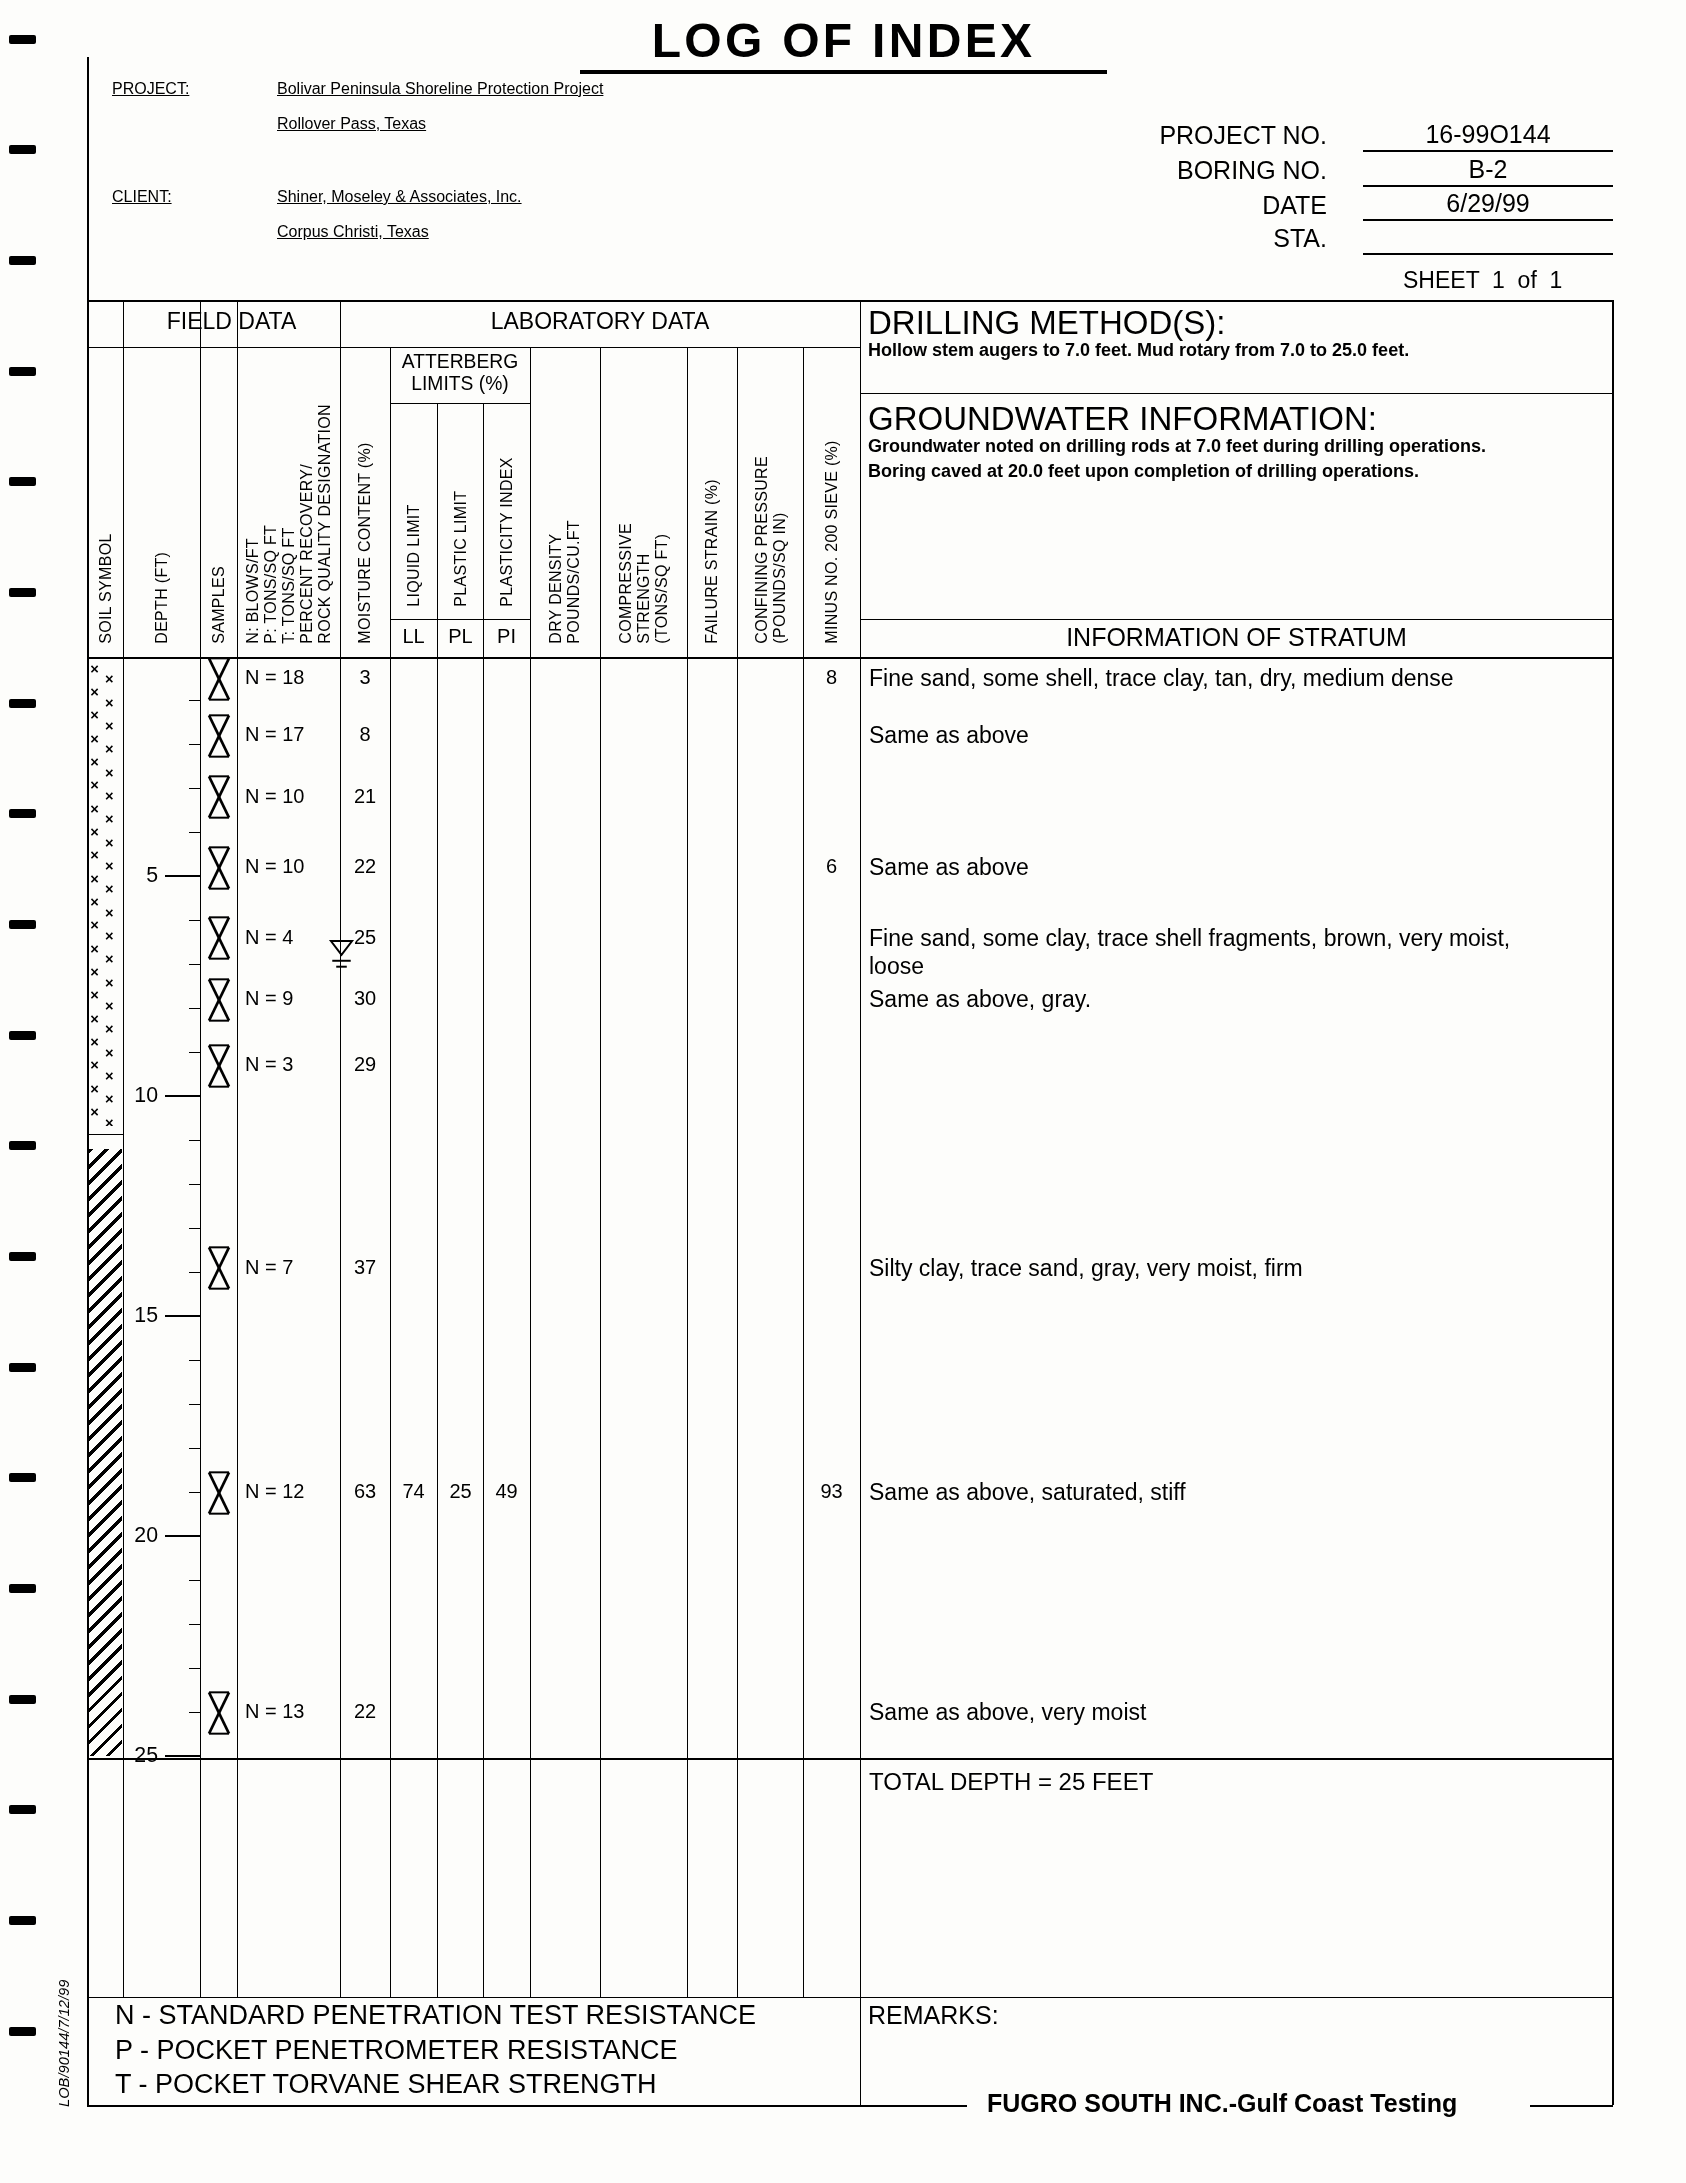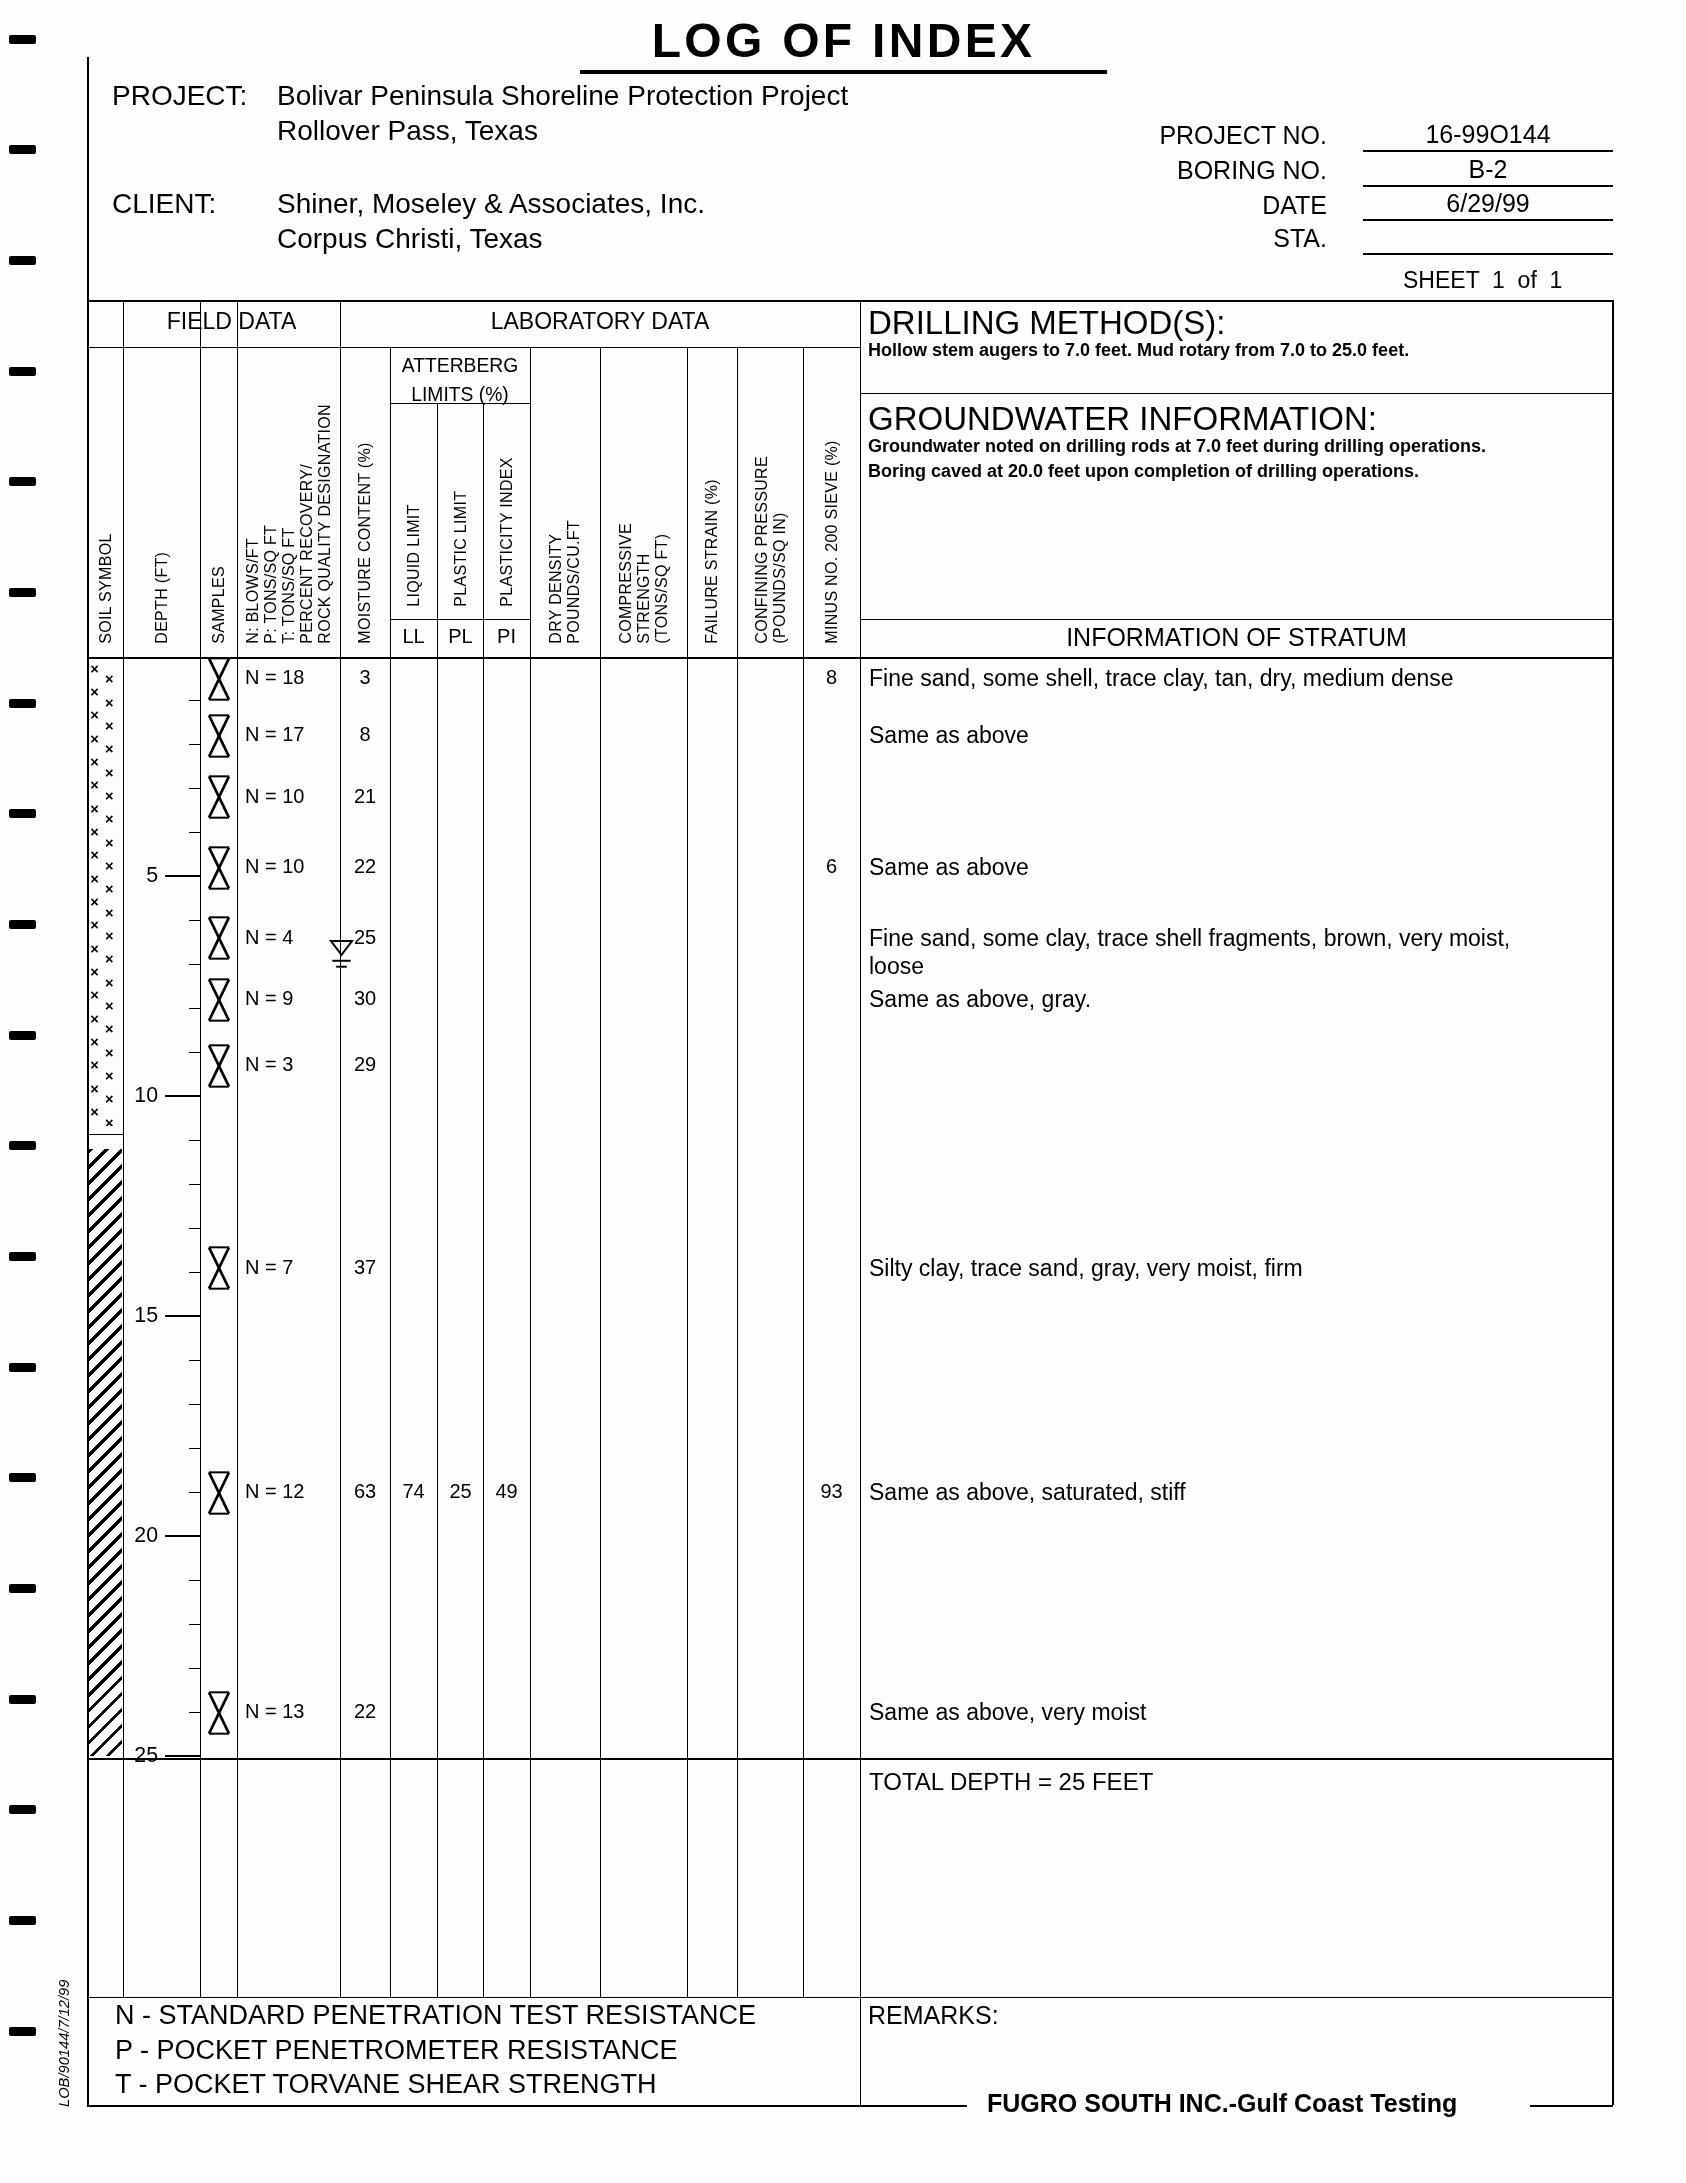--- a/index.html
+++ b/index.html
@@ -11,29 +11,29 @@
   }
   .abs { position:absolute; }
   .hline, .vline { position:absolute; background:#000; }
   .mark { position:absolute; left:9.3px; width:27px; height:8.7px; background:#000; border-radius:2px; }
 
   .title {
     position:absolute; left:580px; top:13.3px; width:527px; text-align:center;
     font-size:48px; font-weight:bold; letter-spacing:3.3px;
     border-bottom:4px solid #000; padding-bottom:1.3px; white-space:pre;
   }
-  .hdr-lbl  { position:absolute; font-size:28px; white-space:pre; }
+  .hdr-lbl  { position:absolute; font-size:16px; white-space:pre;text-decoration:underline; }
   .hdr-rlbl { position:absolute; left:1067px; width:260px; text-align:right; font-size:25px; white-space:pre; }
   .hval     { position:absolute; left:1363px; width:250px; height:32px; text-align:center;
               font-size:25px; border-bottom:2px solid #000; white-space:pre; }
   .sheet    { position:absolute; left:1403px; top:267px; font-size:23px; white-space:pre; }
 
   .sect   { position:absolute; text-align:center; font-size:23px; white-space:pre; }
   .att    { position:absolute; left:390px; top:351px; width:140px; text-align:center;
-            font-size:19.3px; line-height:29px; white-space:pre-line; }
+            font-size:19.3px; line-height:22px; white-space:pre-line; }
   .sub    { position:absolute; top:625px; width:47px; text-align:center; font-size:20px; }
   .desch  { position:absolute; left:860px; top:623px; width:753px; text-align:center; font-size:25px; }
 
   .panelh { position:absolute; font-size:33px; white-space:pre; }
   .panelt { position:absolute; font-size:18px; font-weight:bold; white-space:pre; }
 
   .vlabel {
     position:absolute; transform:rotate(-90deg); transform-origin:0 0;
     display:flex; align-items:center; white-space:pre-line;
     font-size:16px; line-height:18px; padding-left:9.3px; letter-spacing:0.3px;

